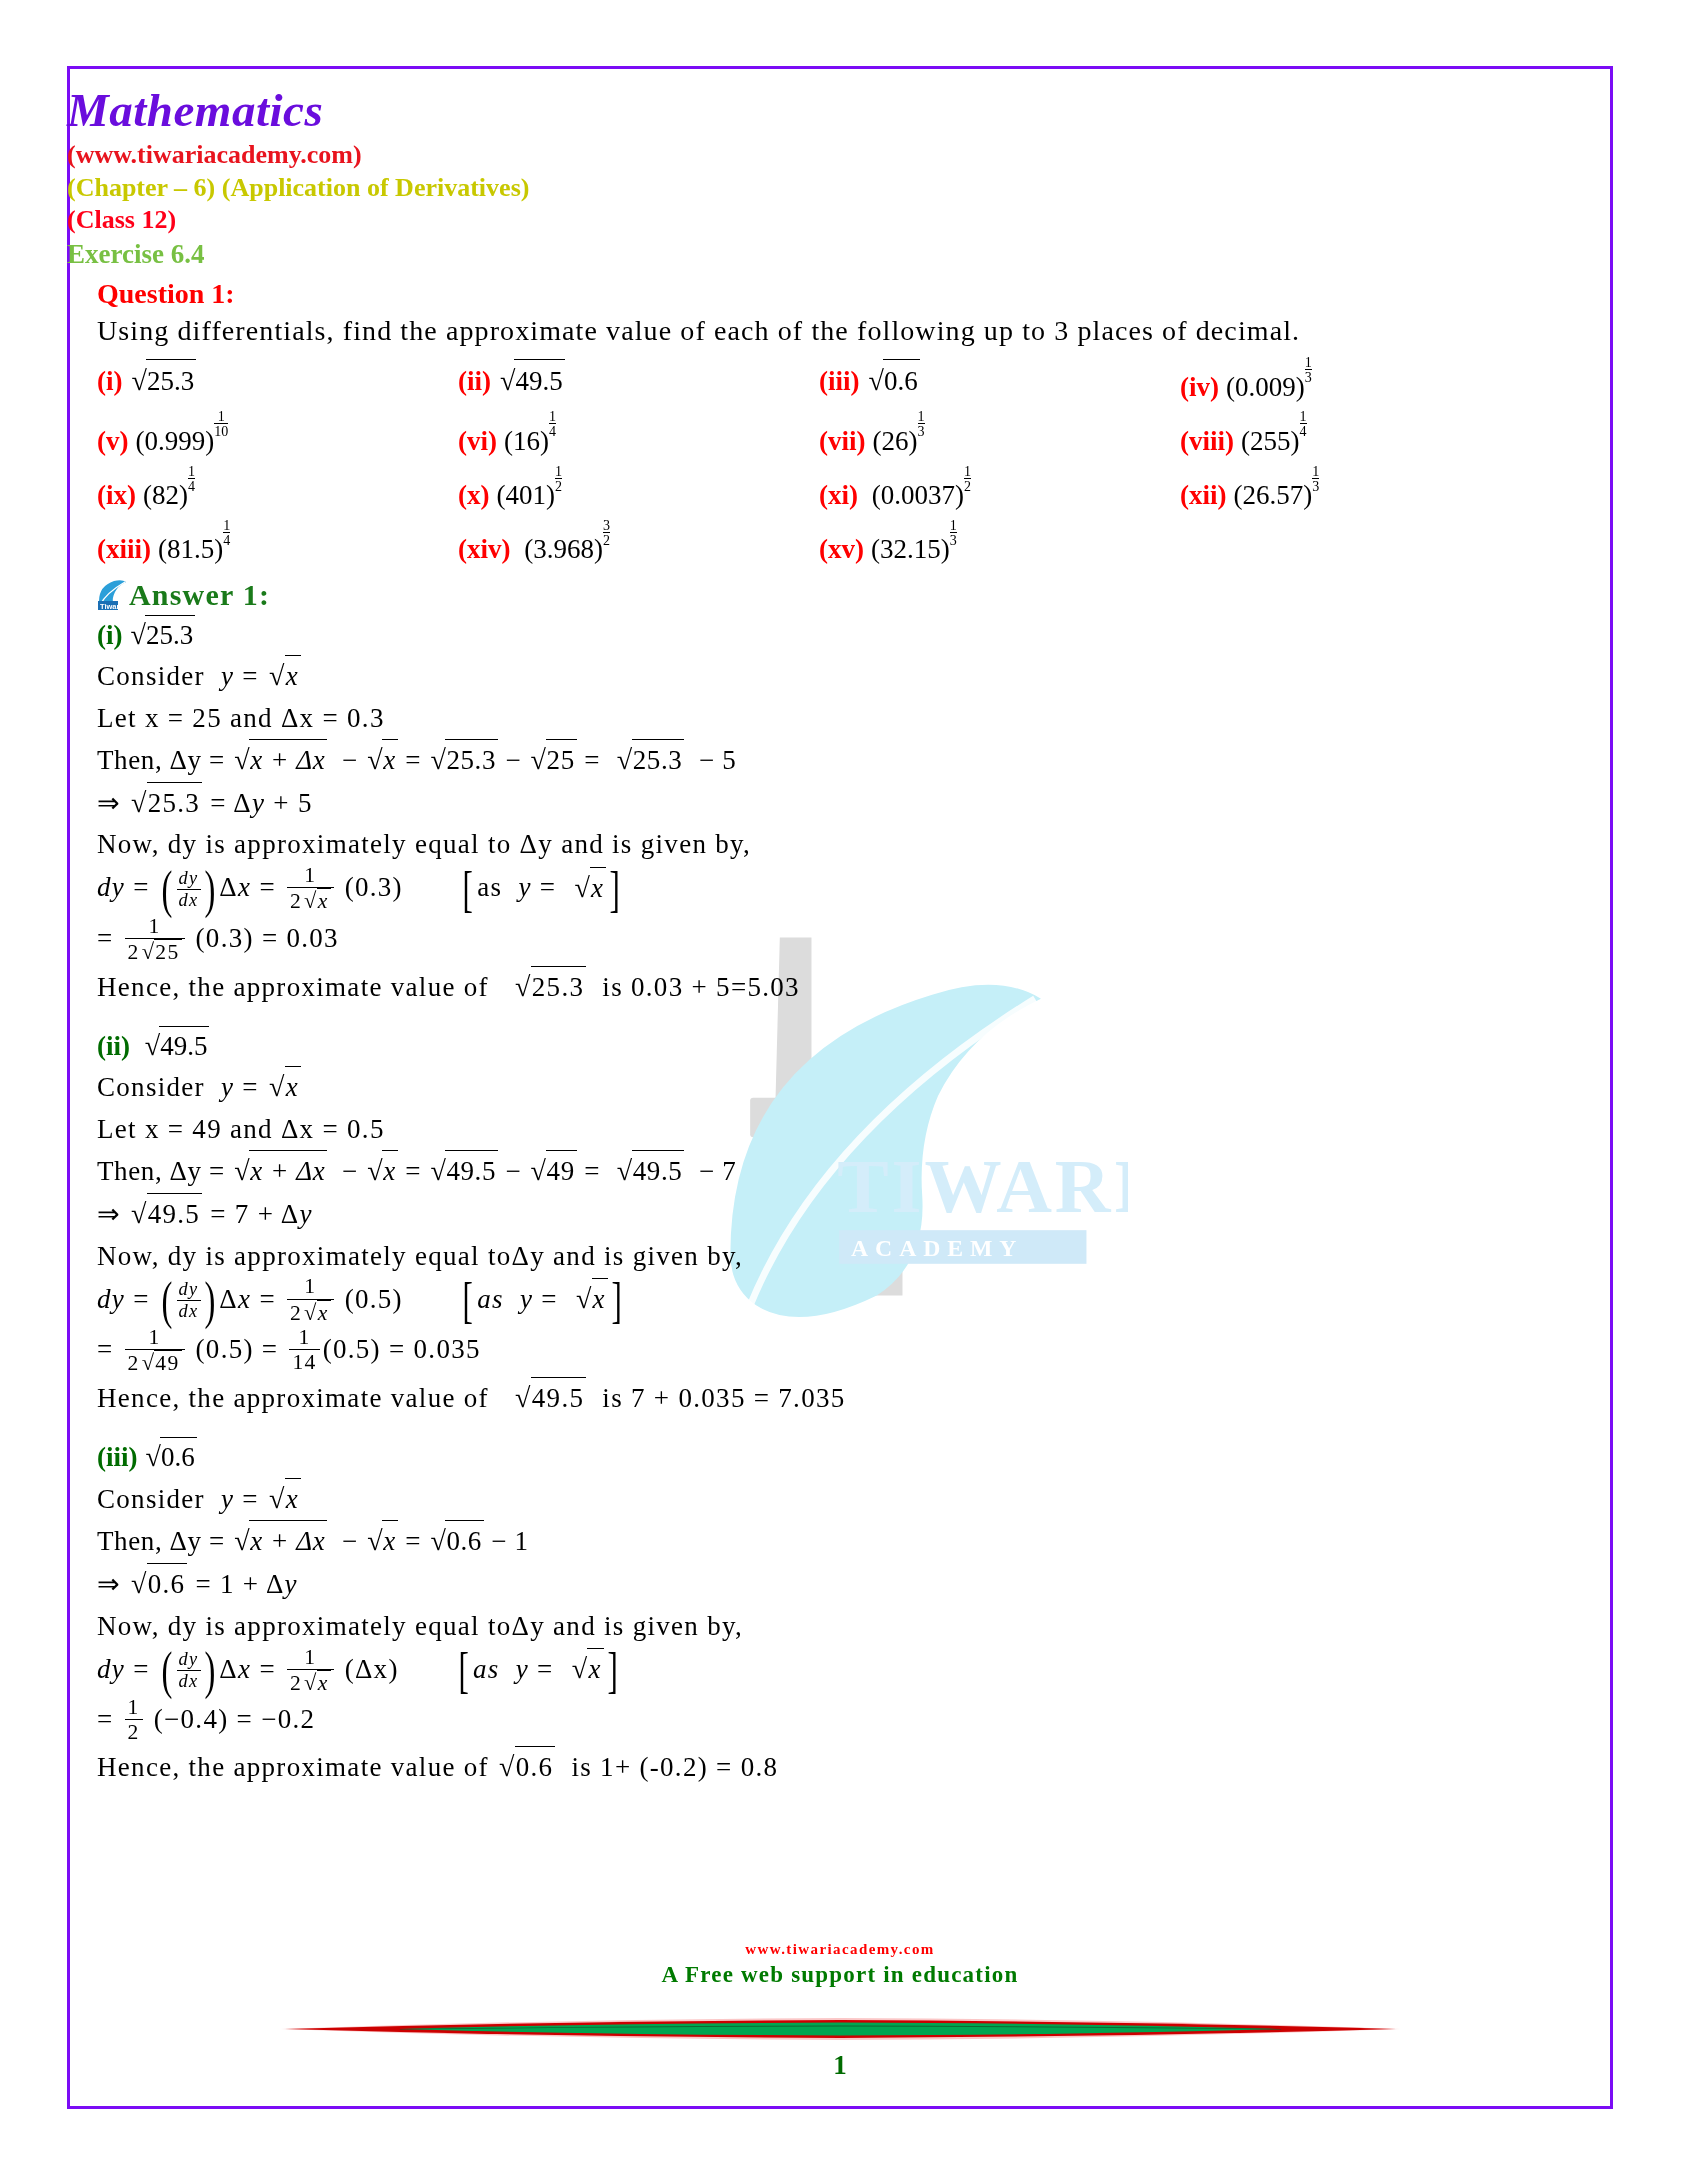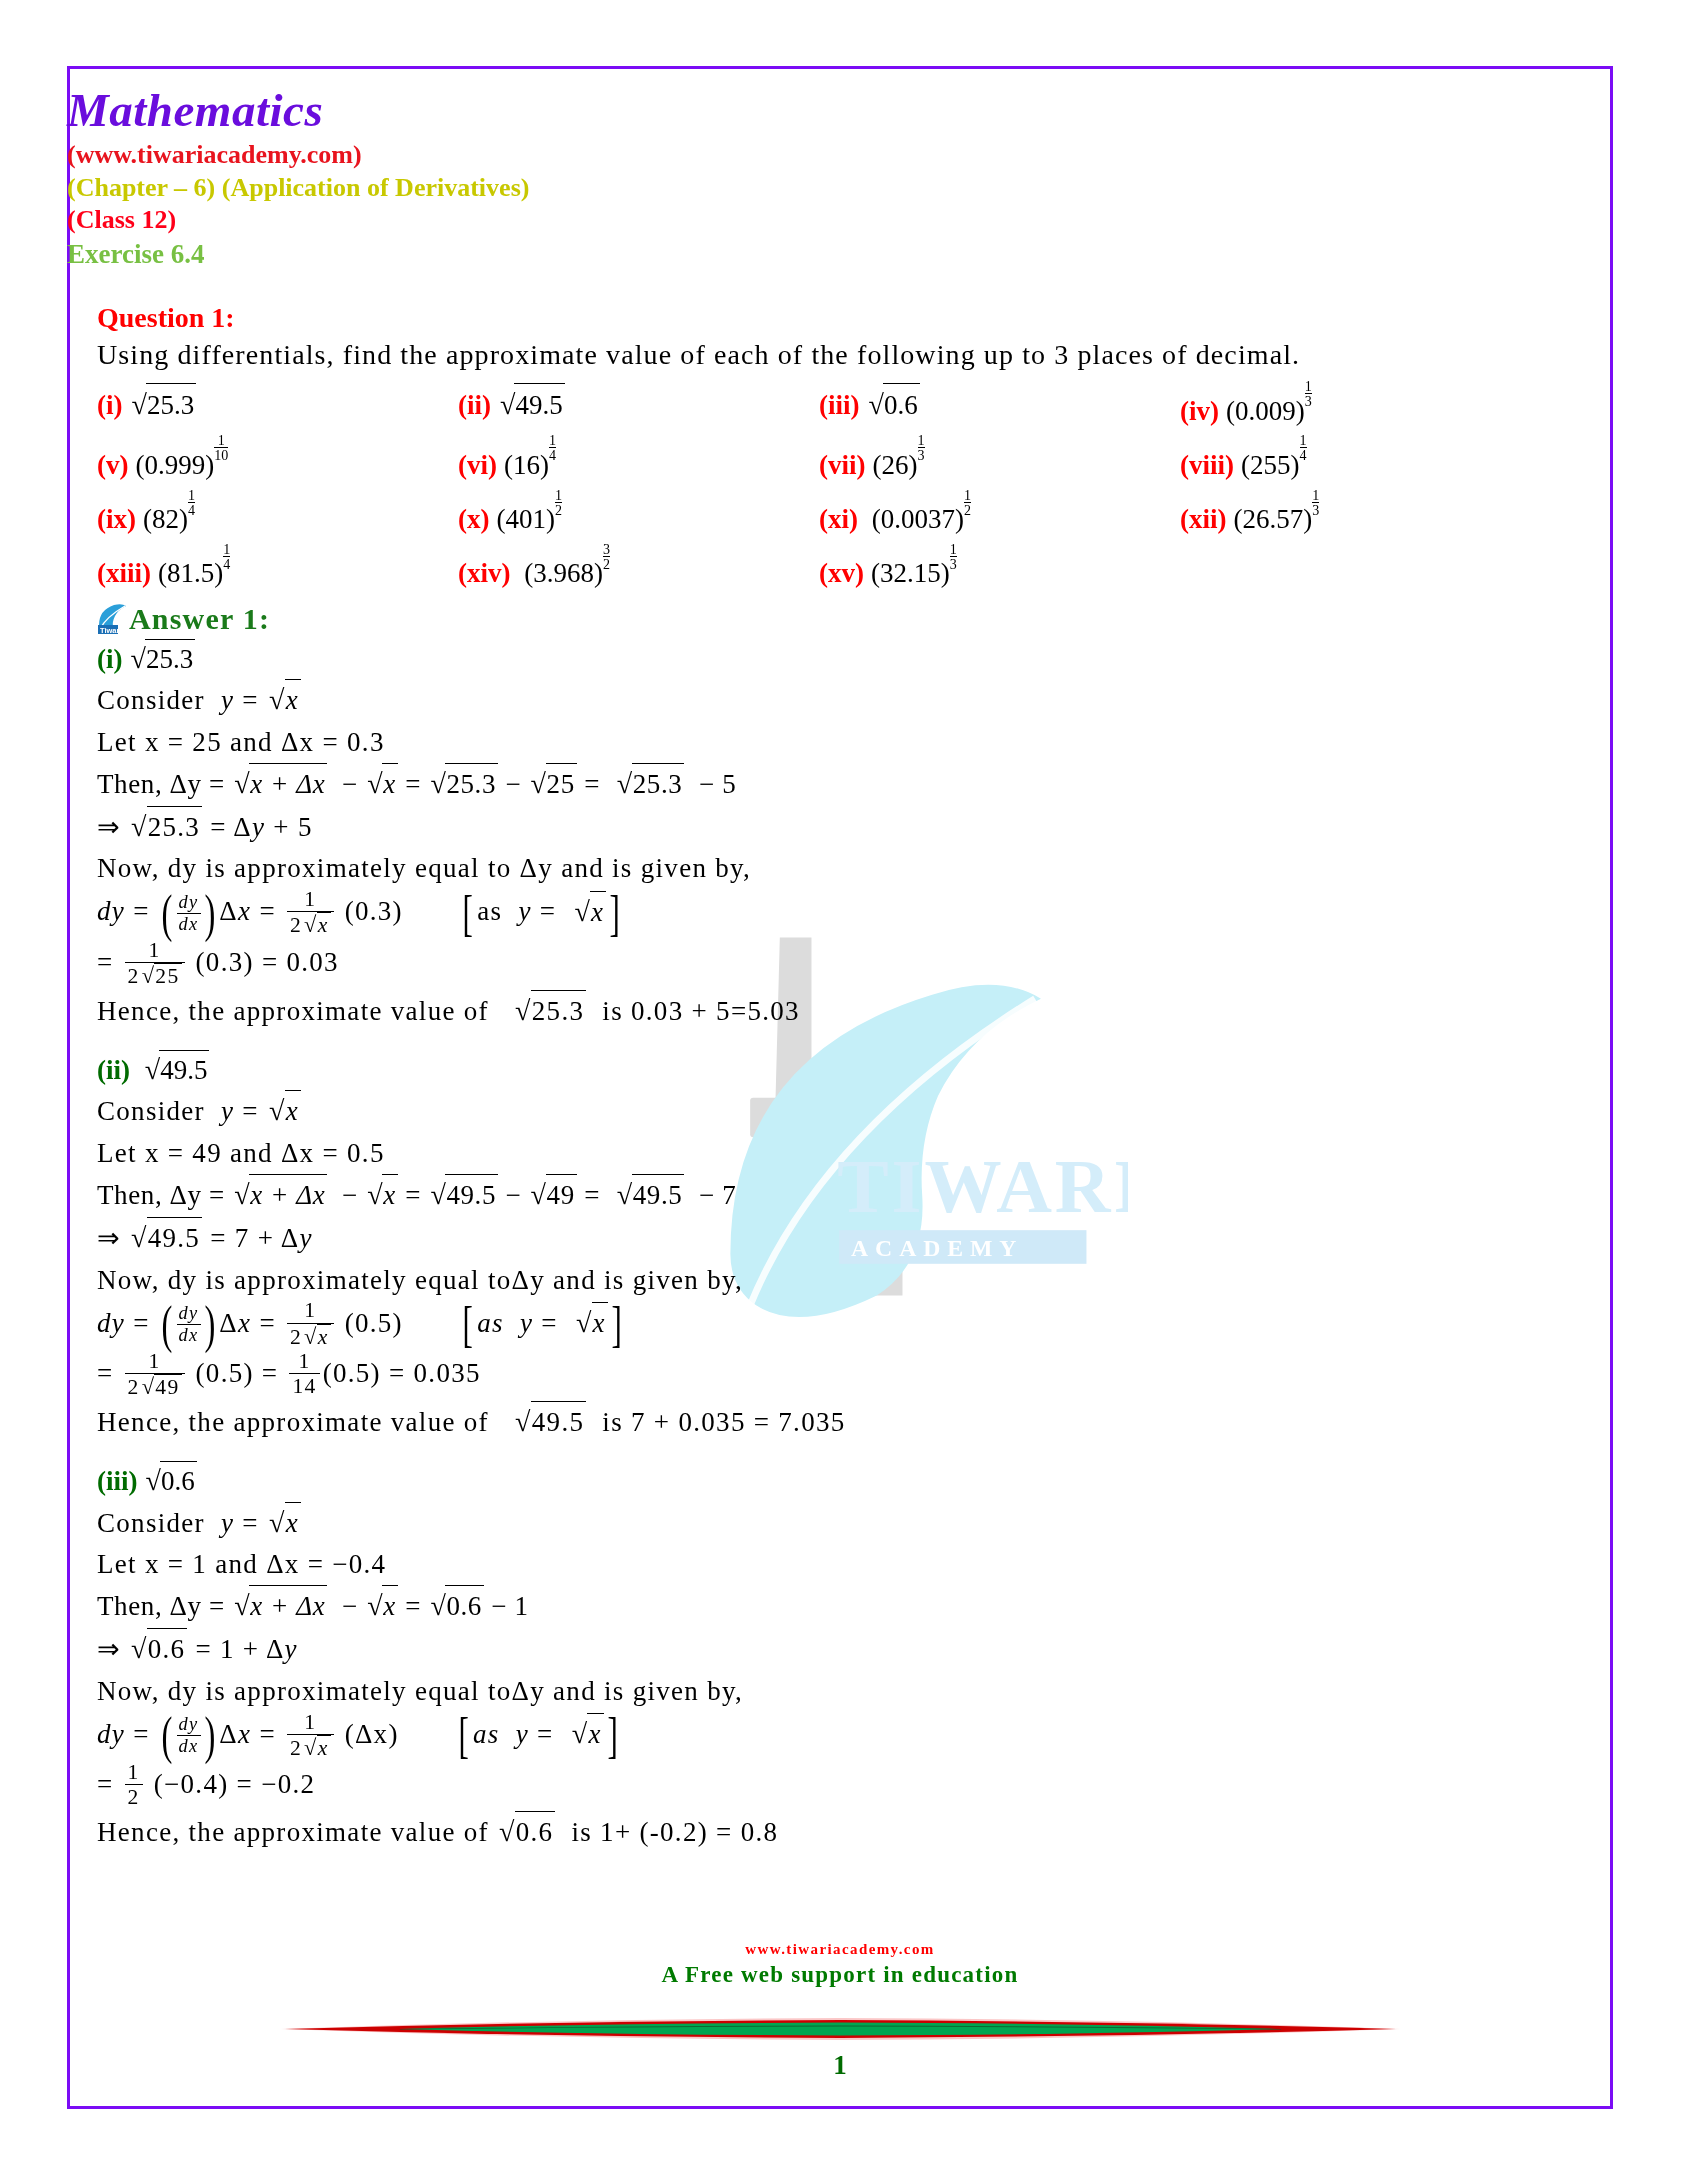--- a/index.html
+++ b/index.html
@@ -88,21 +88,21 @@
   
   #content {
     position: relative;
     z-index: 2;
     padding: 4px 30px 0 30px;
   }
   .q-head {
     color: #FF0000;
     font-weight: bold;
     font-size: 28px;
-    margin-top: 24px;
+    margin-top: 0;
     line-height: 1.25;
   }
   .q-text {
     font-size: 28px;
     color: #000;
     letter-spacing: 1.1px;
     line-height: 1.42;
   }
 
   
@@ -446,21 +446,20 @@
 
     <div class="gap"></div>
 
     <div class="sub-head">
       <span class="sub-label">(iii)</span><span class="sqrt"><span class="rad">√</span><span class="body">0.6</span></span>
     </div>
 
     <div class="line">
       <span>Consider</span>&nbsp;&nbsp;<span class="mi">y</span> = <span class="sqrt"><span class="rad">√</span><span class="body mi">x</span></span>
     </div>
-    <div class="line">Let x = 1 and Δx = −0.4</div>
     <div class="line tight">
       <span>Then, Δy =</span>
       <span class="sqrt"><span class="rad">√</span><span class="body mi">x + Δx</span></span>
       &nbsp;−&nbsp;<span class="sqrt"><span class="rad">√</span><span class="body mi">x</span></span>
       = <span class="sqrt"><span class="rad">√</span><span class="body">0.6</span></span>
       <span>− 1</span>
     </div>
     <div class="line">
       ⇒ <span class="sqrt"><span class="rad">√</span><span class="body">0.6</span></span> = 1 + Δ<span class="mi">y</span>
     </div>

